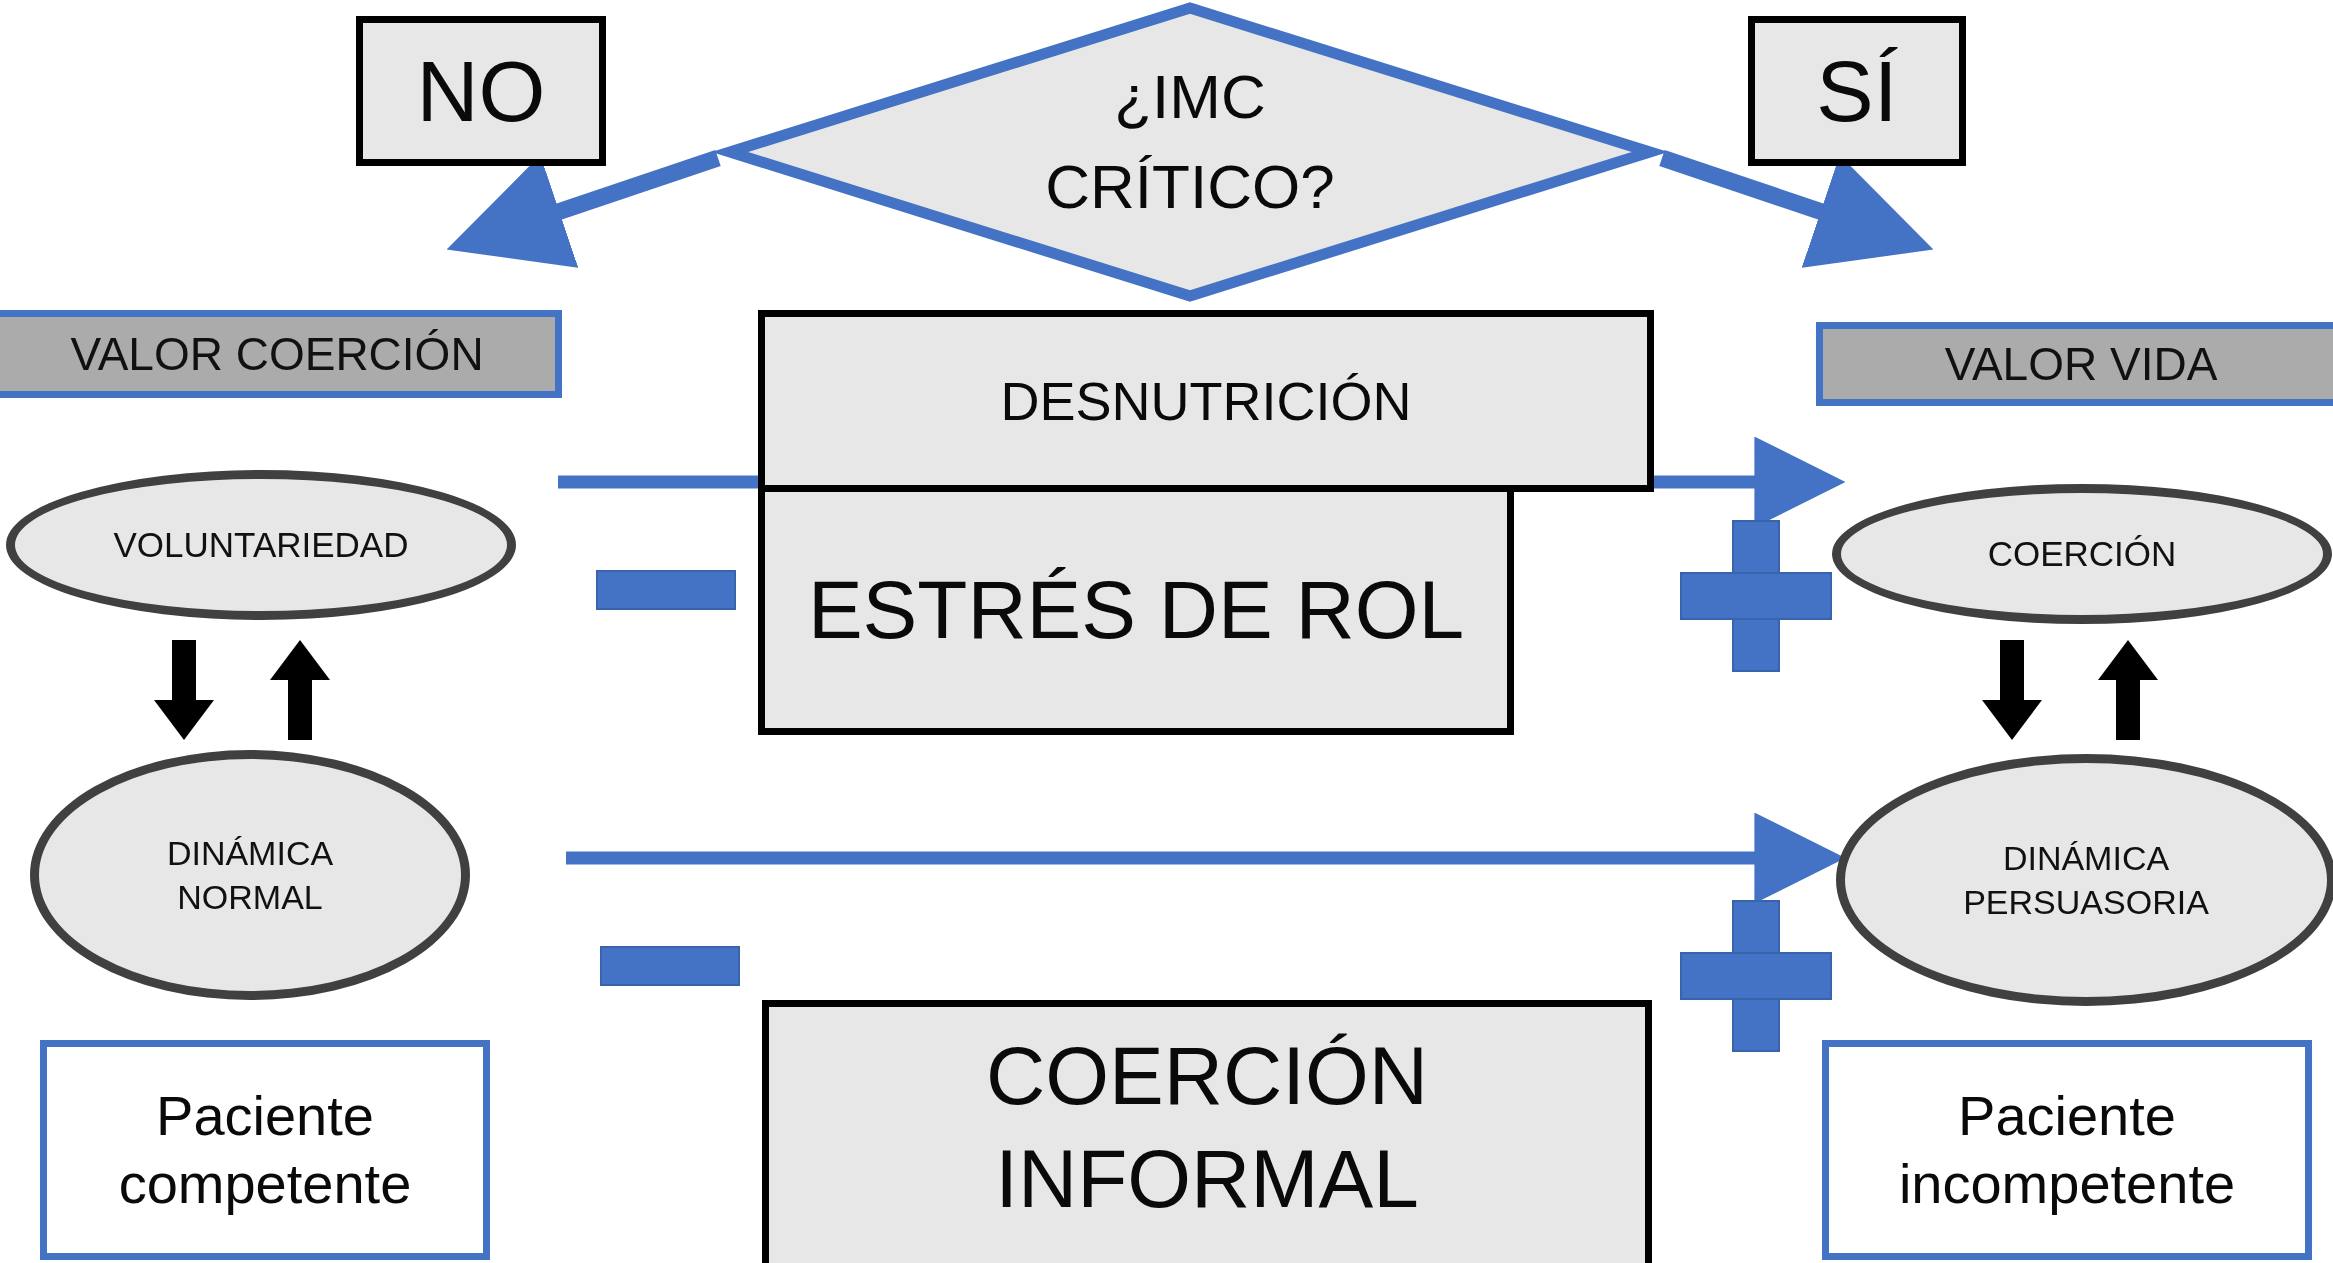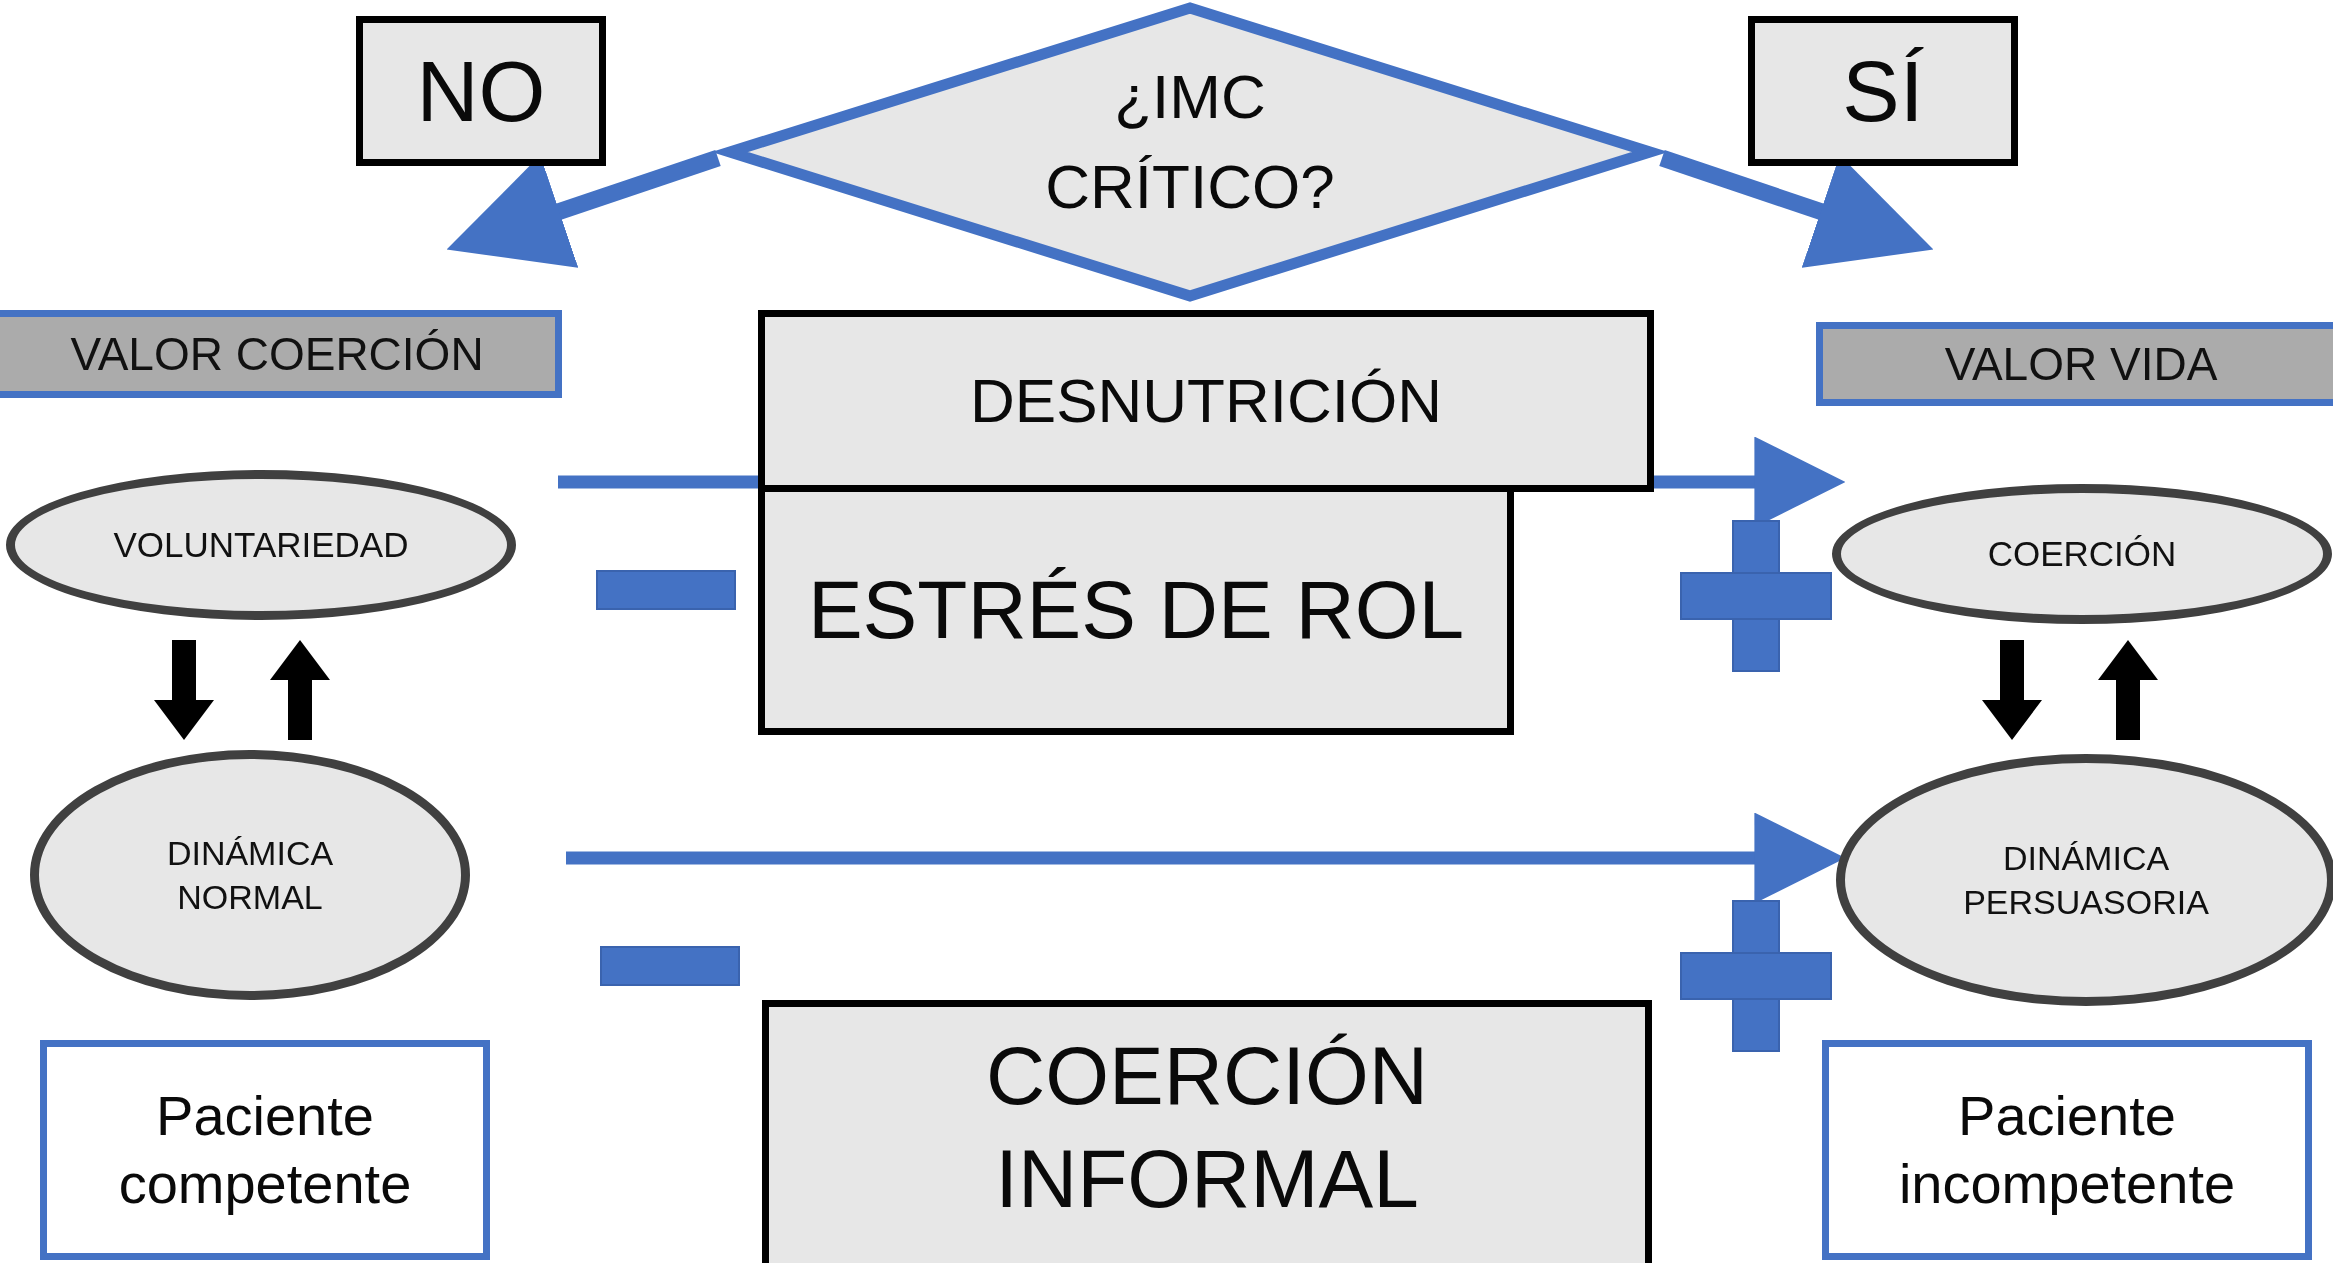--- a/index.html
+++ b/index.html
@@ -145,21 +145,21 @@
 
   <div class="abs diamond-wrap" style="left:930px; top:55px; width:520px; height:190px;">
     <div class="diamond-label" style="top:0; font-size:62px;">¿IMC</div>
     <div class="diamond-label" style="top:90px; font-size:62px;">CRÍTICO?</div>
   </div>
 
   <div class="abs boxed" style="left:356px; top:16px; width:250px; height:150px; font-size:86px;">
     <span>NO</span>
   </div>
 
-  <div class="abs boxed" style="left:1748px; top:16px; width:270px; height:150px; font-size:86px;">
+  <div class="abs boxed" style="left:1748px; top:16px; width:218px; height:150px; font-size:86px;">
     <span>SÍ</span>
   </div>
 
   <div class="abs band" style="left:-8px; top:310px; width:570px; height:88px; font-size:46px;">
     <span>VALOR COERCIÓN</span>
   </div>
 
   <div class="abs band" style="left:1816px; top:322px; width:530px; height:84px; font-size:46px;">
     <span>VALOR VIDA</span>
   </div>
@@ -175,21 +175,21 @@
   <div class="abs ellipse" style="left:30px; top:750px; width:440px; height:250px; font-size:34px; flex-direction:column;">
     <span>DINÁMICA</span>
     <span>NORMAL</span>
   </div>
 
   <div class="abs ellipse" style="left:1836px; top:754px; width:500px; height:252px; font-size:34px; flex-direction:column;">
     <span>DINÁMICA</span>
     <span>PERSUASORIA</span>
   </div>
 
-  <div class="abs boxed" style="left:758px; top:310px; width:896px; height:182px; font-size:62px;">
+  <div class="abs boxed" style="left:758px; top:310px; width:896px; height:182px; font-size:54px;">
     <span>DESNUTRICIÓN</span>
   </div>
 
   <div class="abs boxed" style="left:758px; top:485px; width:756px; height:250px; font-size:82px;">
     <span>ESTRÉS DE ROL</span>
   </div>
 
   <div class="abs boxed" style="left:762px; top:1000px; width:890px; height:290px; font-size:82px; flex-direction:column; justify-content:flex-start; padding-top:18px;">
     <span style="line-height:1.25;">COERCIÓN</span>
     <span style="line-height:1.25;">INFORMAL</span>

